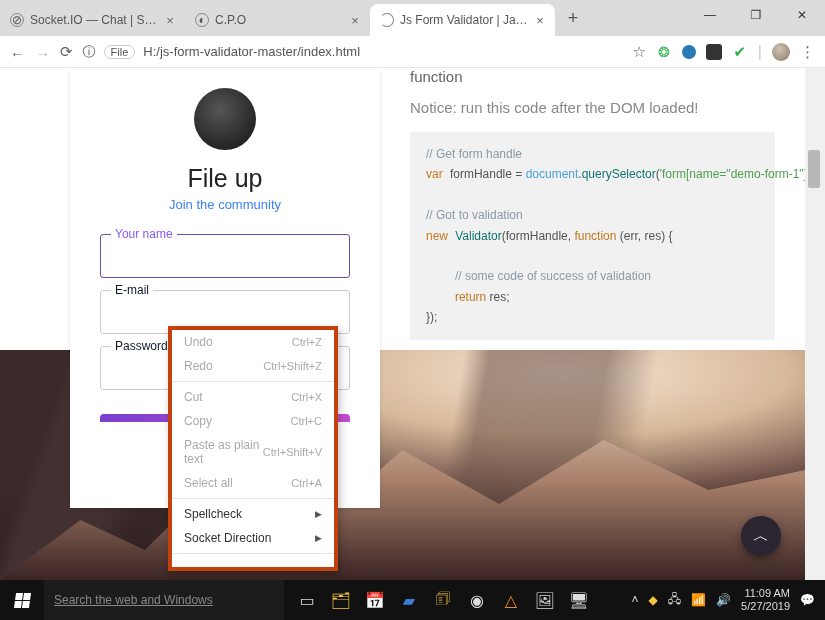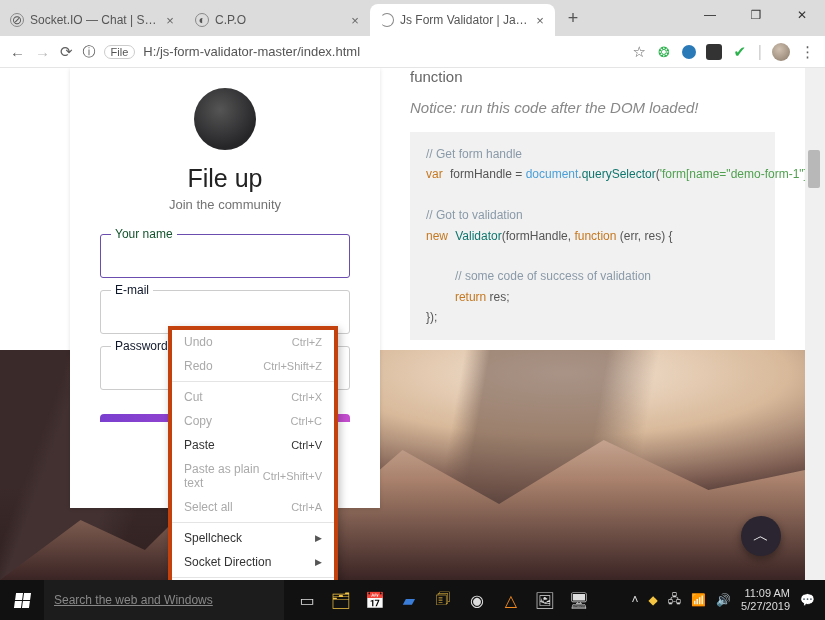--- a/index.html
+++ b/index.html
@@ -49,40 +49,40 @@
     opacity:0.55;
   }
   .mountain-peak { position:absolute; clip-path: polygon(0% 100%, 10% 70%, 18% 85%, 28% 45%, 40% 70%, 50% 35%, 62% 62%, 75% 30%, 88% 55%, 100% 45%, 100% 100%); background: linear-gradient(180deg, #edd6c2 0%, #a9816c 50%, #3a2424 100%); left:0; bottom:0; width:100%; height:200px; }
 
   .fab { position: absolute; right: 24px; bottom: 24px; width: 40px; height: 40px; border-radius: 50%; background: #2a2530; box-shadow: 0 3px 8px rgba(0,0,0,0.4); display:flex; align-items:center; justify-content:center; color:#fff; }
 
   
   .card { position: absolute; left: 70px; top: 0; width: 310px; height: 440px; background: #fff; padding: 18px 30px; box-shadow: 0 1px 4px rgba(0,0,0,0.12); z-index: 2; }
   .card-av { width: 62px; height: 62px; border-radius: 50%; background: radial-gradient(circle at 42% 35%, #555 0%, #262629 70%); margin: 2px auto 14px; }
   .card h1 { font-size: 25px; font-weight: 400; text-align: center; color: #222; }
-  .card .subtitle { font-size: 13px; color: #737373; text-align: center; margin-top: 4px; margin-bottom: 22px; }
+  .card .subtitle { font-size: 13px; color: #3b82f6; text-align: center; margin-top: 4px; margin-bottom: 22px; }
   .field { position: relative; border: 1px solid #ccc; border-radius: 3px; height: 44px; margin-bottom: 12px; }
   .field-label { position: absolute; top: -8px; left: 10px; background: #fff; padding: 0 4px; font-size: 12px; color: #0f172a; }
   .field.focus { border-color: #6b4db0; }
-  .field.focus .field-label { color: #14532d; }
+  .field.focus .field-label { color: #8b5cf6; }
   .field input { border: none; outline: none; width: 100%; height: 100%; padding: 0 12px; font-size: 14px; background: transparent; }
   .submit-bar { height: 8px; background: linear-gradient(90deg,#7a3fcf,#c54dcf); border-radius: 4px 4px 0 0; margin-top: 24px; }
 
   
   .ctx { position: absolute; left: 168px; top: 258px; width: 170px; background: #fff; border: 4px solid #c2410c; box-shadow: 2px 3px 8px rgba(0,0,0,0.25); font-size: 12px; color: #333; z-index: 10; }
   .ctx-item { display: flex; justify-content: space-between; align-items: center; padding: 5px 12px; cursor: default; }
   .ctx-item.disabled { color: #aaa; }
   .ctx-sep { height: 1px; background: #e4e4e4; margin: 3px 0; }
   .ctx-arrow { color: #555; font-size: 9px; }
   .ctx-short { font-size: 11px; }
 
   
   .doc { position: absolute; left: 400px; top: 0; right: 0; padding: 0 30px 0 10px; color: #666; }
   .doc .fn { font-size: 15px; color: #666; }
-  .doc .notice { font-style: italic; font-size: 15px; color: #888; margin-top: 14px; margin-bottom: 16px; }
+  .doc .notice { font-size: 15px; color: #888; margin-top: 14px; margin-bottom: 16px; }
   .code { background: #f1f1f1; padding: 12px 16px; font-family: Consolas, monospace; font-size: 12px; line-height: 1.7; white-space: pre; color: #555; }
   .c-com { color: #8a9aa8; }
   .c-kw  { color: #c57820; }
   .c-fn  { color: #0f766e; }
   .c-id  { color: #4aa0d8; }
   .c-str { color: #50a050; }
 
   
   .taskbar { position: absolute; left: 0; bottom: 0; width: 100%; height: 40px; background: #111; display: flex; align-items: center; color: #ddd; font-size: 12px; z-index: 20; }
   .start { width: 44px; height: 100%; display: flex; align-items: center; justify-content: center; }
@@ -189,24 +189,20 @@
       </div>
     <div class="ctx-sep"></div>
     <div class="ctx-item disabled">
         <span>Cut</span>
         <span class="ctx-short">Ctrl+X</span>
       </div>
     <div class="ctx-item disabled">
         <span>Copy</span>
         <span class="ctx-short">Ctrl+C</span>
       </div>
-    <div class="ctx-item">
-        <span>Paste</span>
-        <span class="ctx-short">Ctrl+V</span>
-      </div>
     <div class="ctx-item disabled">
         <span>Paste as plain text</span>
         <span class="ctx-short">Ctrl+Shift+V</span>
       </div>
     <div class="ctx-item disabled">
         <span>Select all</span>
         <span class="ctx-short">Ctrl+A</span>
       </div>
     <div class="ctx-sep"></div>
     <div class="ctx-item">

